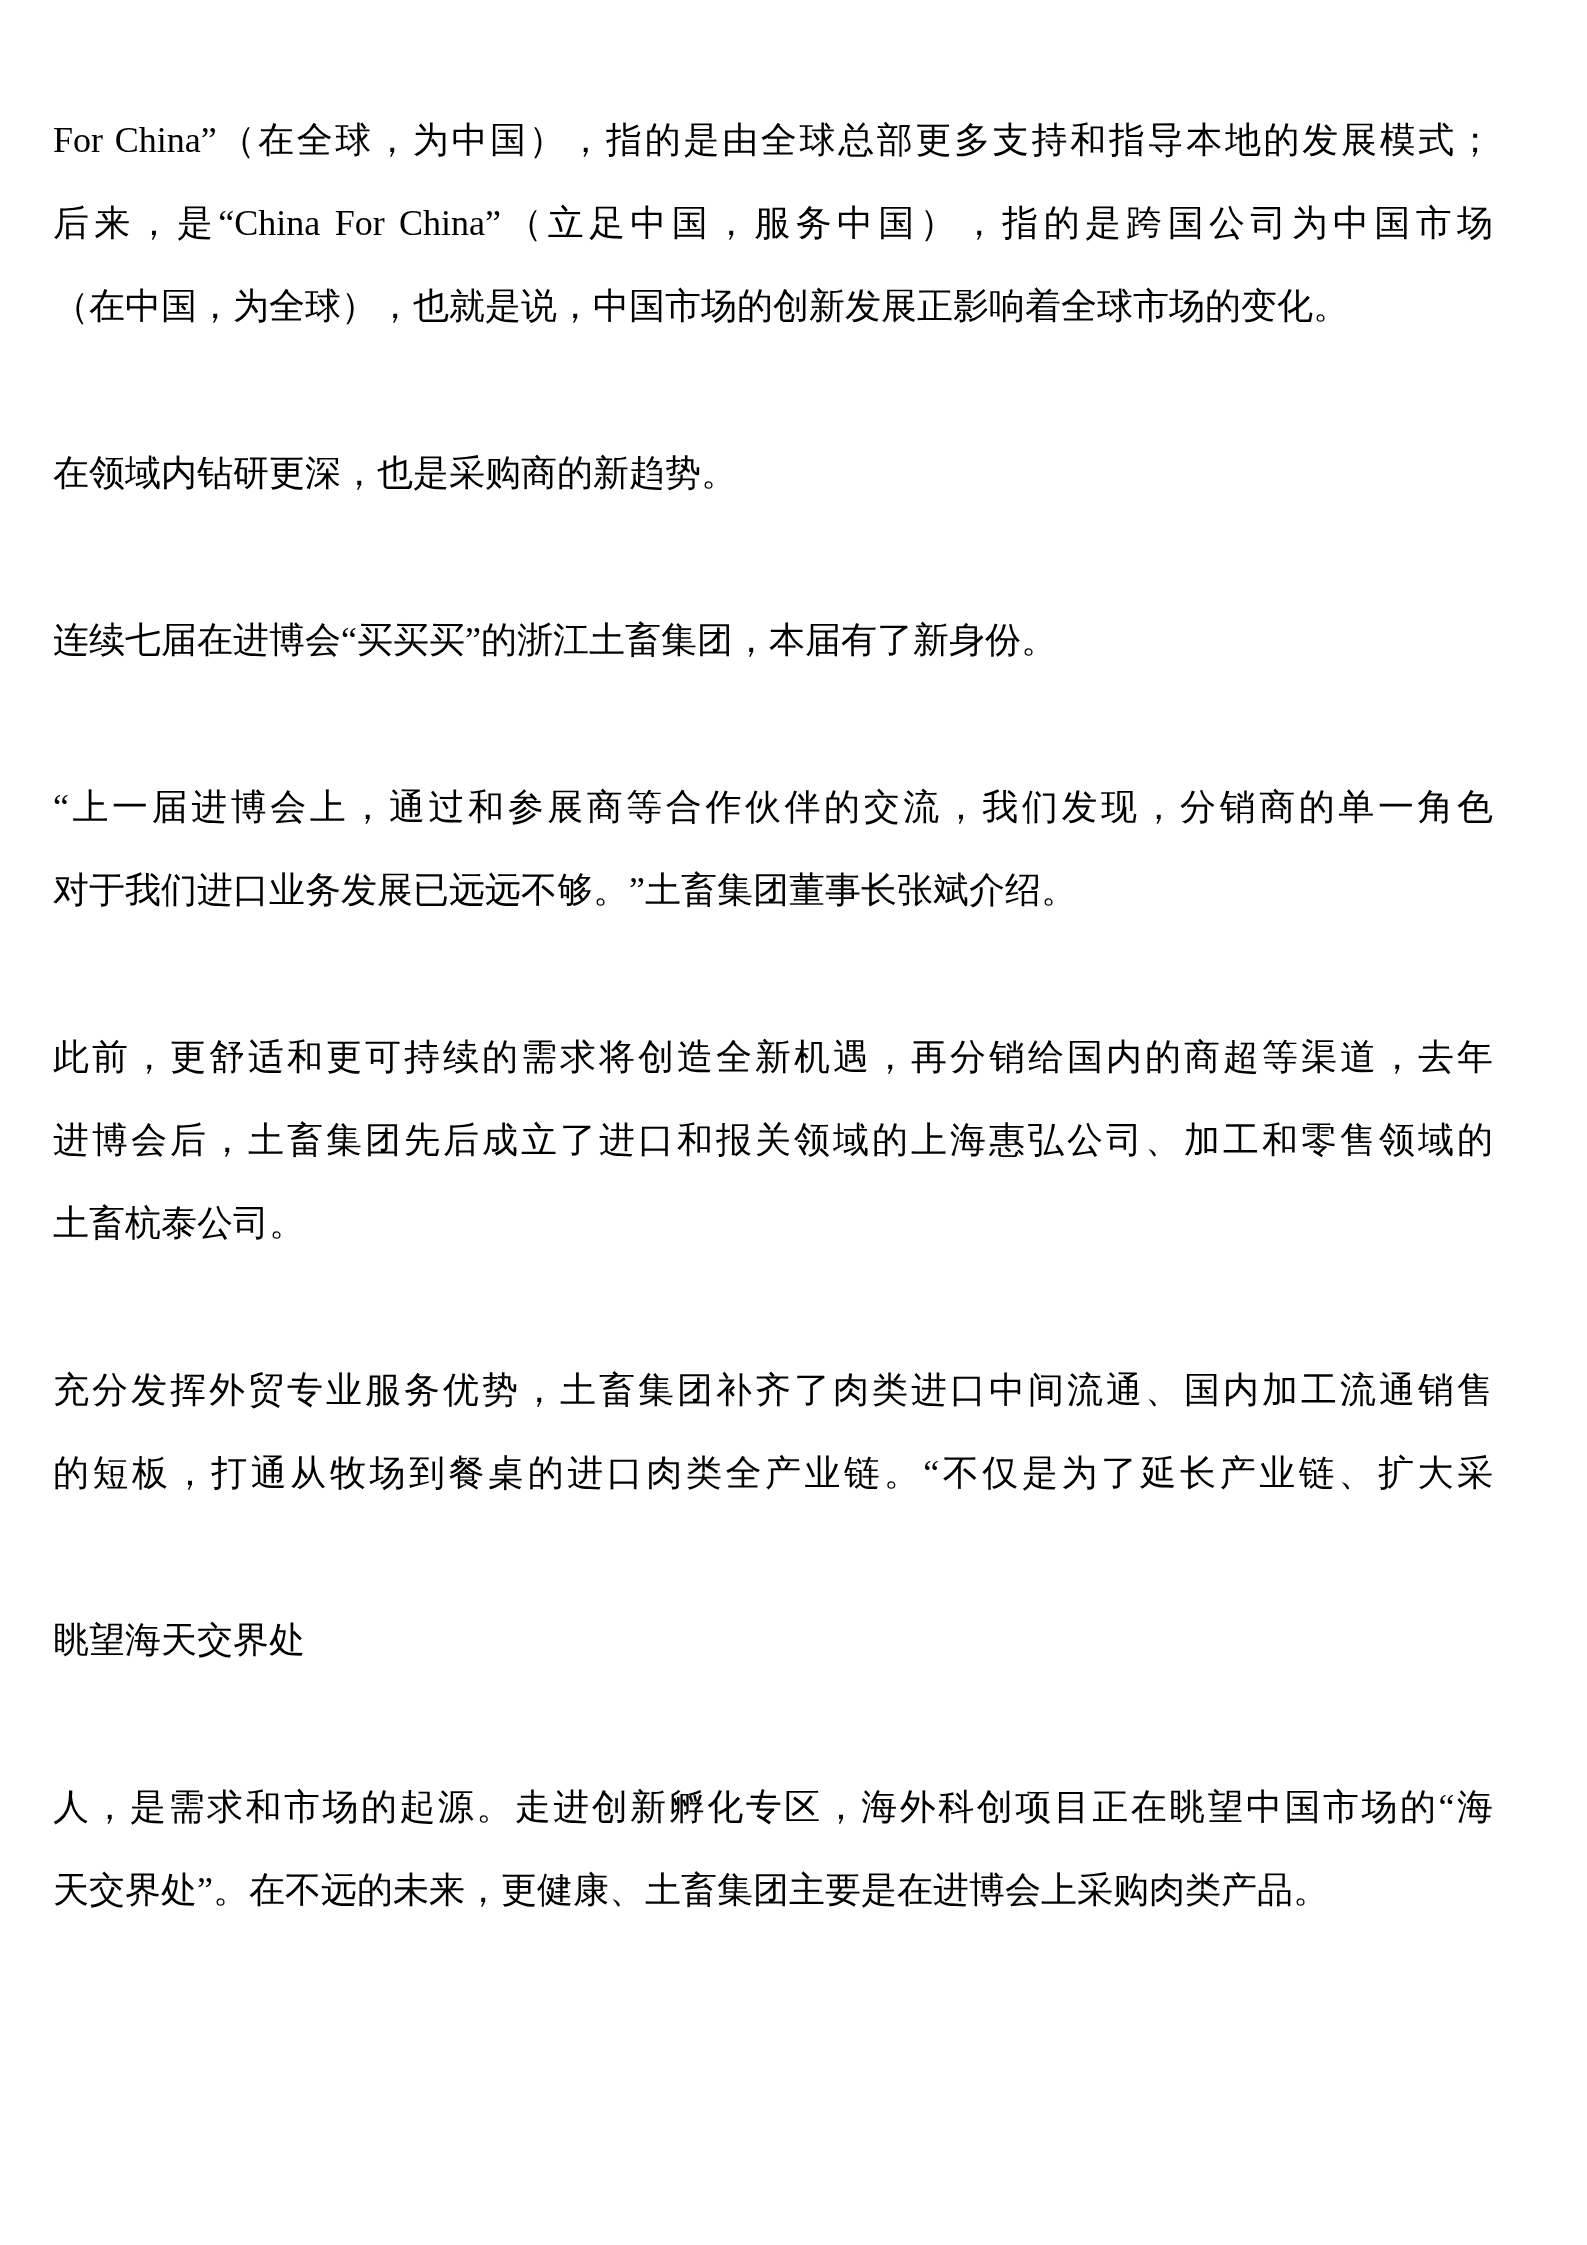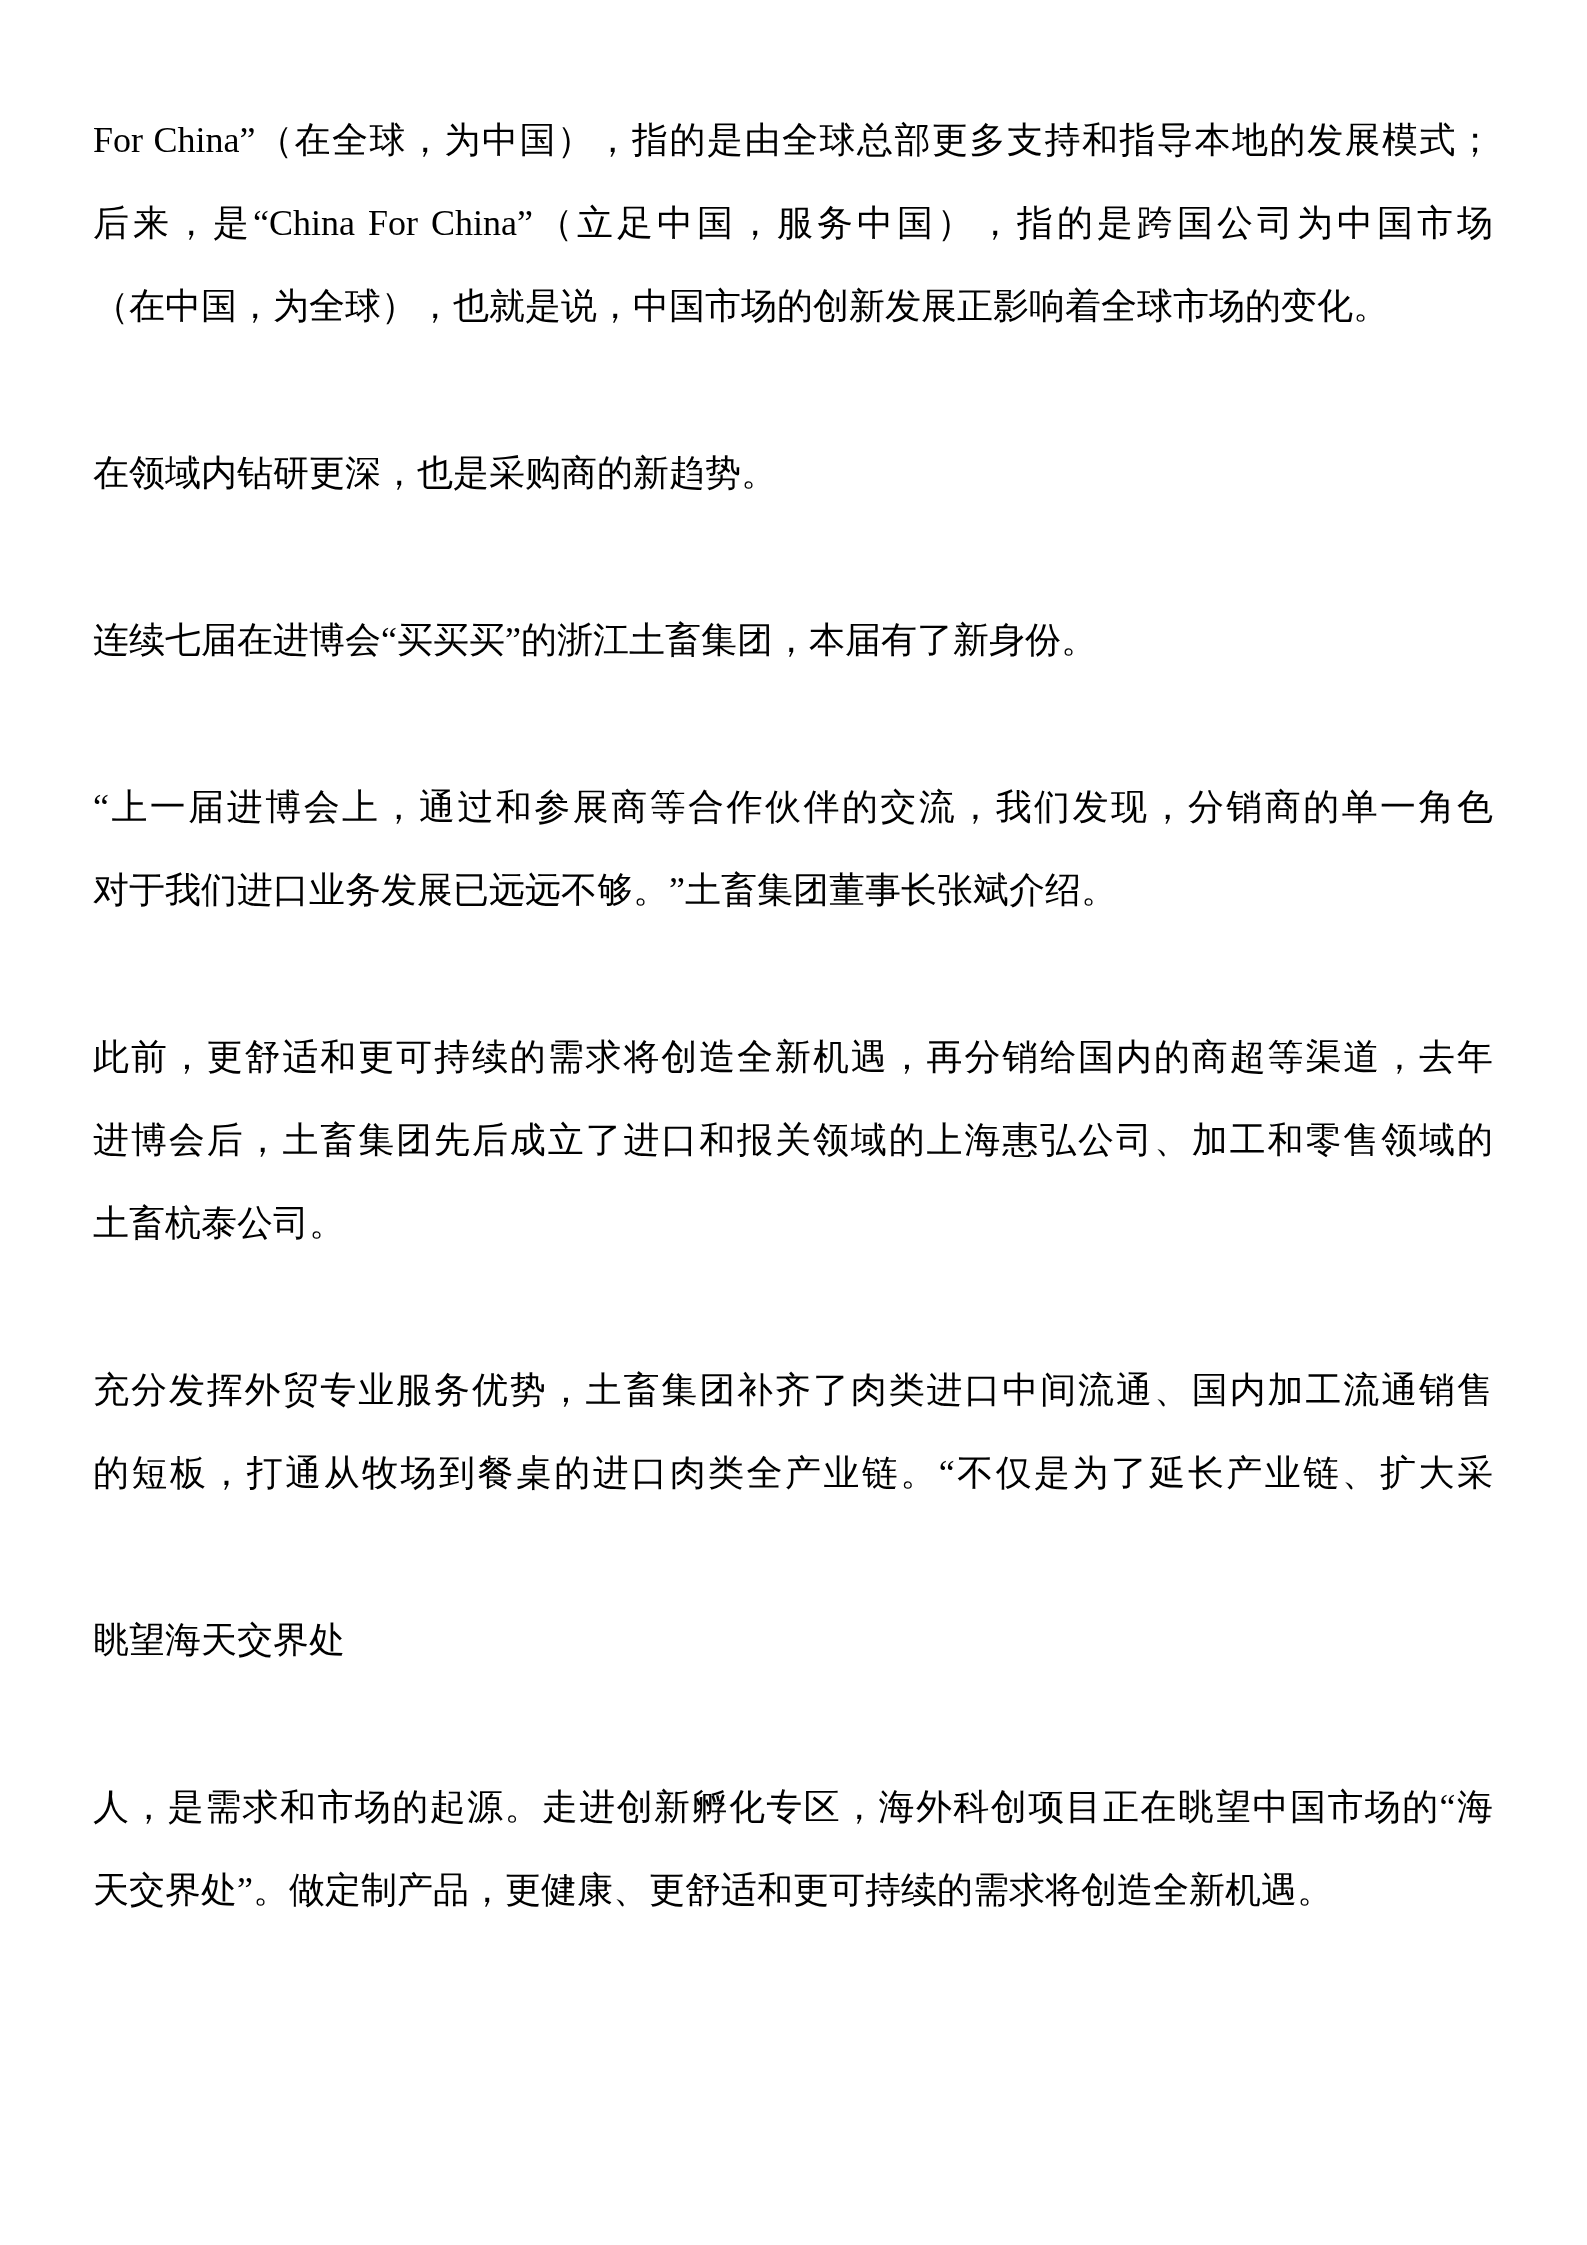--- a/index.html
+++ b/index.html
@@ -5,21 +5,21 @@
   html, body {
     margin: 0;
     padding: 0;
     background: #ffffff;
   }
   .page {
     position: relative;
     width: 1587px;
     height: 2245px;
     box-sizing: border-box;
-    padding: 99px 94px 0 93px;
+    padding: 99px 94px 0 53px;
     background: #ffffff;
     overflow: hidden;
     font-family: "Liberation Serif", "DejaVu Serif", serif;
     font-size: 36px;
     line-height: 83px;
     color: #000000;
     -webkit-font-smoothing: antialiased;
   }
   .para {
     margin: 0 0 84px 0;
@@ -68,16 +68,16 @@
       </div>
       <div class="para">
         <div class="line fill">充分发挥外贸专业服务优势，土畜集团补齐了肉类进口中间流通、国内加工流通销售</div>
         <div class="line fill">的短板，打通从牧场到餐桌的进口肉类全产业链。“不仅是为了延长产业链、扩大采</div>
       </div>
       <div class="para">
         <div class="line last">眺望海天交界处</div>
       </div>
       <div class="para">
         <div class="line fill">人，是需求和市场的起源。走进创新孵化专区，海外科创项目正在眺望中国市场的“海</div>
-        <div class="line last">天交界处”。做定制产品，更健康、更舒适和更可持续的需求将创造全新机遇。</div>
+        <div class="line last">天交界处”。在不远的未来，更健康、土畜集团主要是在进博会上采购肉类产品。</div>
       </div>
     </div>
 </div>
 
 </body></html>

